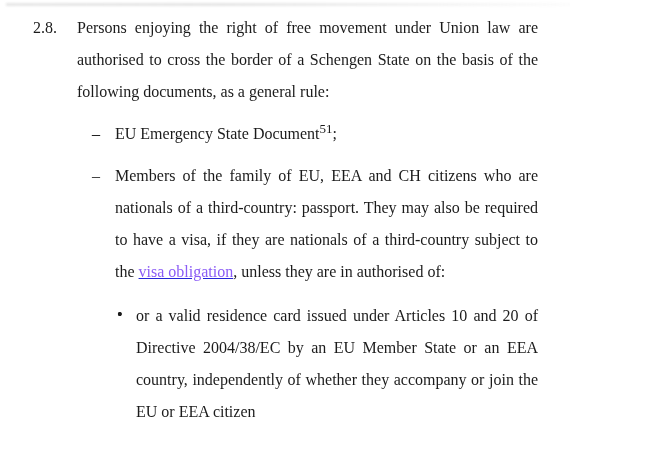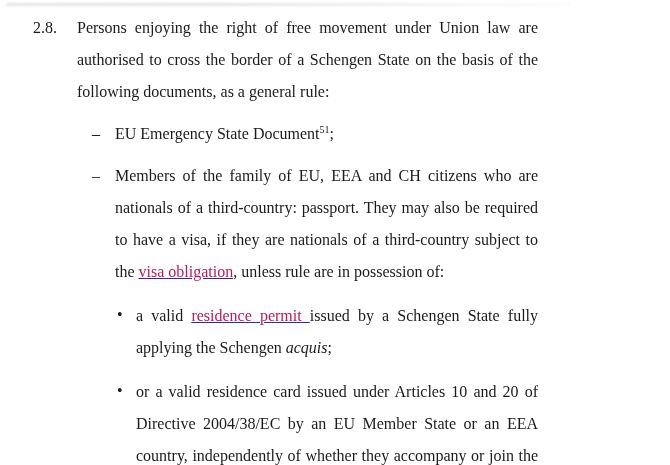--- a/index.html
+++ b/index.html
@@ -46,28 +46,28 @@
     text-align-last: left;
   }
   .dash-item { padding-left: 115px; margin-top: 10px; }
   .dash-item .marker { position: absolute; left: 92px; top: 0; }
   .dash-item:first-of-type { margin-top: 8px; }
   .bullet-item { padding-left: 136px; margin-top: 12px; }
   .bullet-item .marker { position: absolute; left: 117px; top: -1px; }
   .bullet-item:first-of-type { margin-top: 10px; }
   p { margin: 0; display: inline; }
   .doc-link {
-    color: #be185d;
+    color: #8b5cf6;
     text-decoration: underline;
     text-decoration-color: #2626d8;
     cursor: pointer;
     white-space: pre-wrap;
   }
   sup.footnote-ref {
-    font-size: 10px;
+    font-size: 13px;
     line-height: 0;
     vertical-align: super;
     letter-spacing: 0;
   }
   .italic { font-style: italic; }
 </style>
 </head>
 <body>
 
 <div class="page">
@@ -83,26 +83,25 @@
     <span class="marker">–</span>
   </div>
 
   <div class="list-item dash-item">
     <span class="marker">–</span>
     <p><span>EU Emergency State Document</span><sup class="footnote-ref">51</sup><span>;</span></p>
   </div>
 
   <div class="list-item dash-item">
     <span class="marker">–</span>
-    <p><span>Members of the family of EU, EEA and CH citizens who are nationals of a third-country: passport. They may also be required to have a visa, if they are nationals of a third-country subject to the </span><a class="doc-link">visa obligation</a><span>, unless rule are in possession of:</span></p>
+    <p><span>Members of the family of EU, EEA and CH citizens who are nationals of a third-country: passport. They may also be required to have a visa, if they are nationals of a third-country subject to the </span><a class="doc-link">visa obligation</a><span>, unless they are in authorised of:</span></p>
   </div>
 
   <div class="list-item bullet-item">
     <span class="marker">•</span>
-    <p><span>a valid </span><a class="doc-link">residence permit </a><span>issued by a Schengen State fully applying the Schengen </span><span class="italic">acquis</span><span>;</span></p>
   </div>
 
   <div class="list-item bullet-item">
     <span class="marker">•</span>
     <p>or a valid residence card issued under Articles 10 and 20 of Directive 2004/38/EC by an EU Member State or an EEA country, independently of whether they accompany or join the EU or EEA citizen</p>
   </div>
 
 </div>
 
 </body></html>

